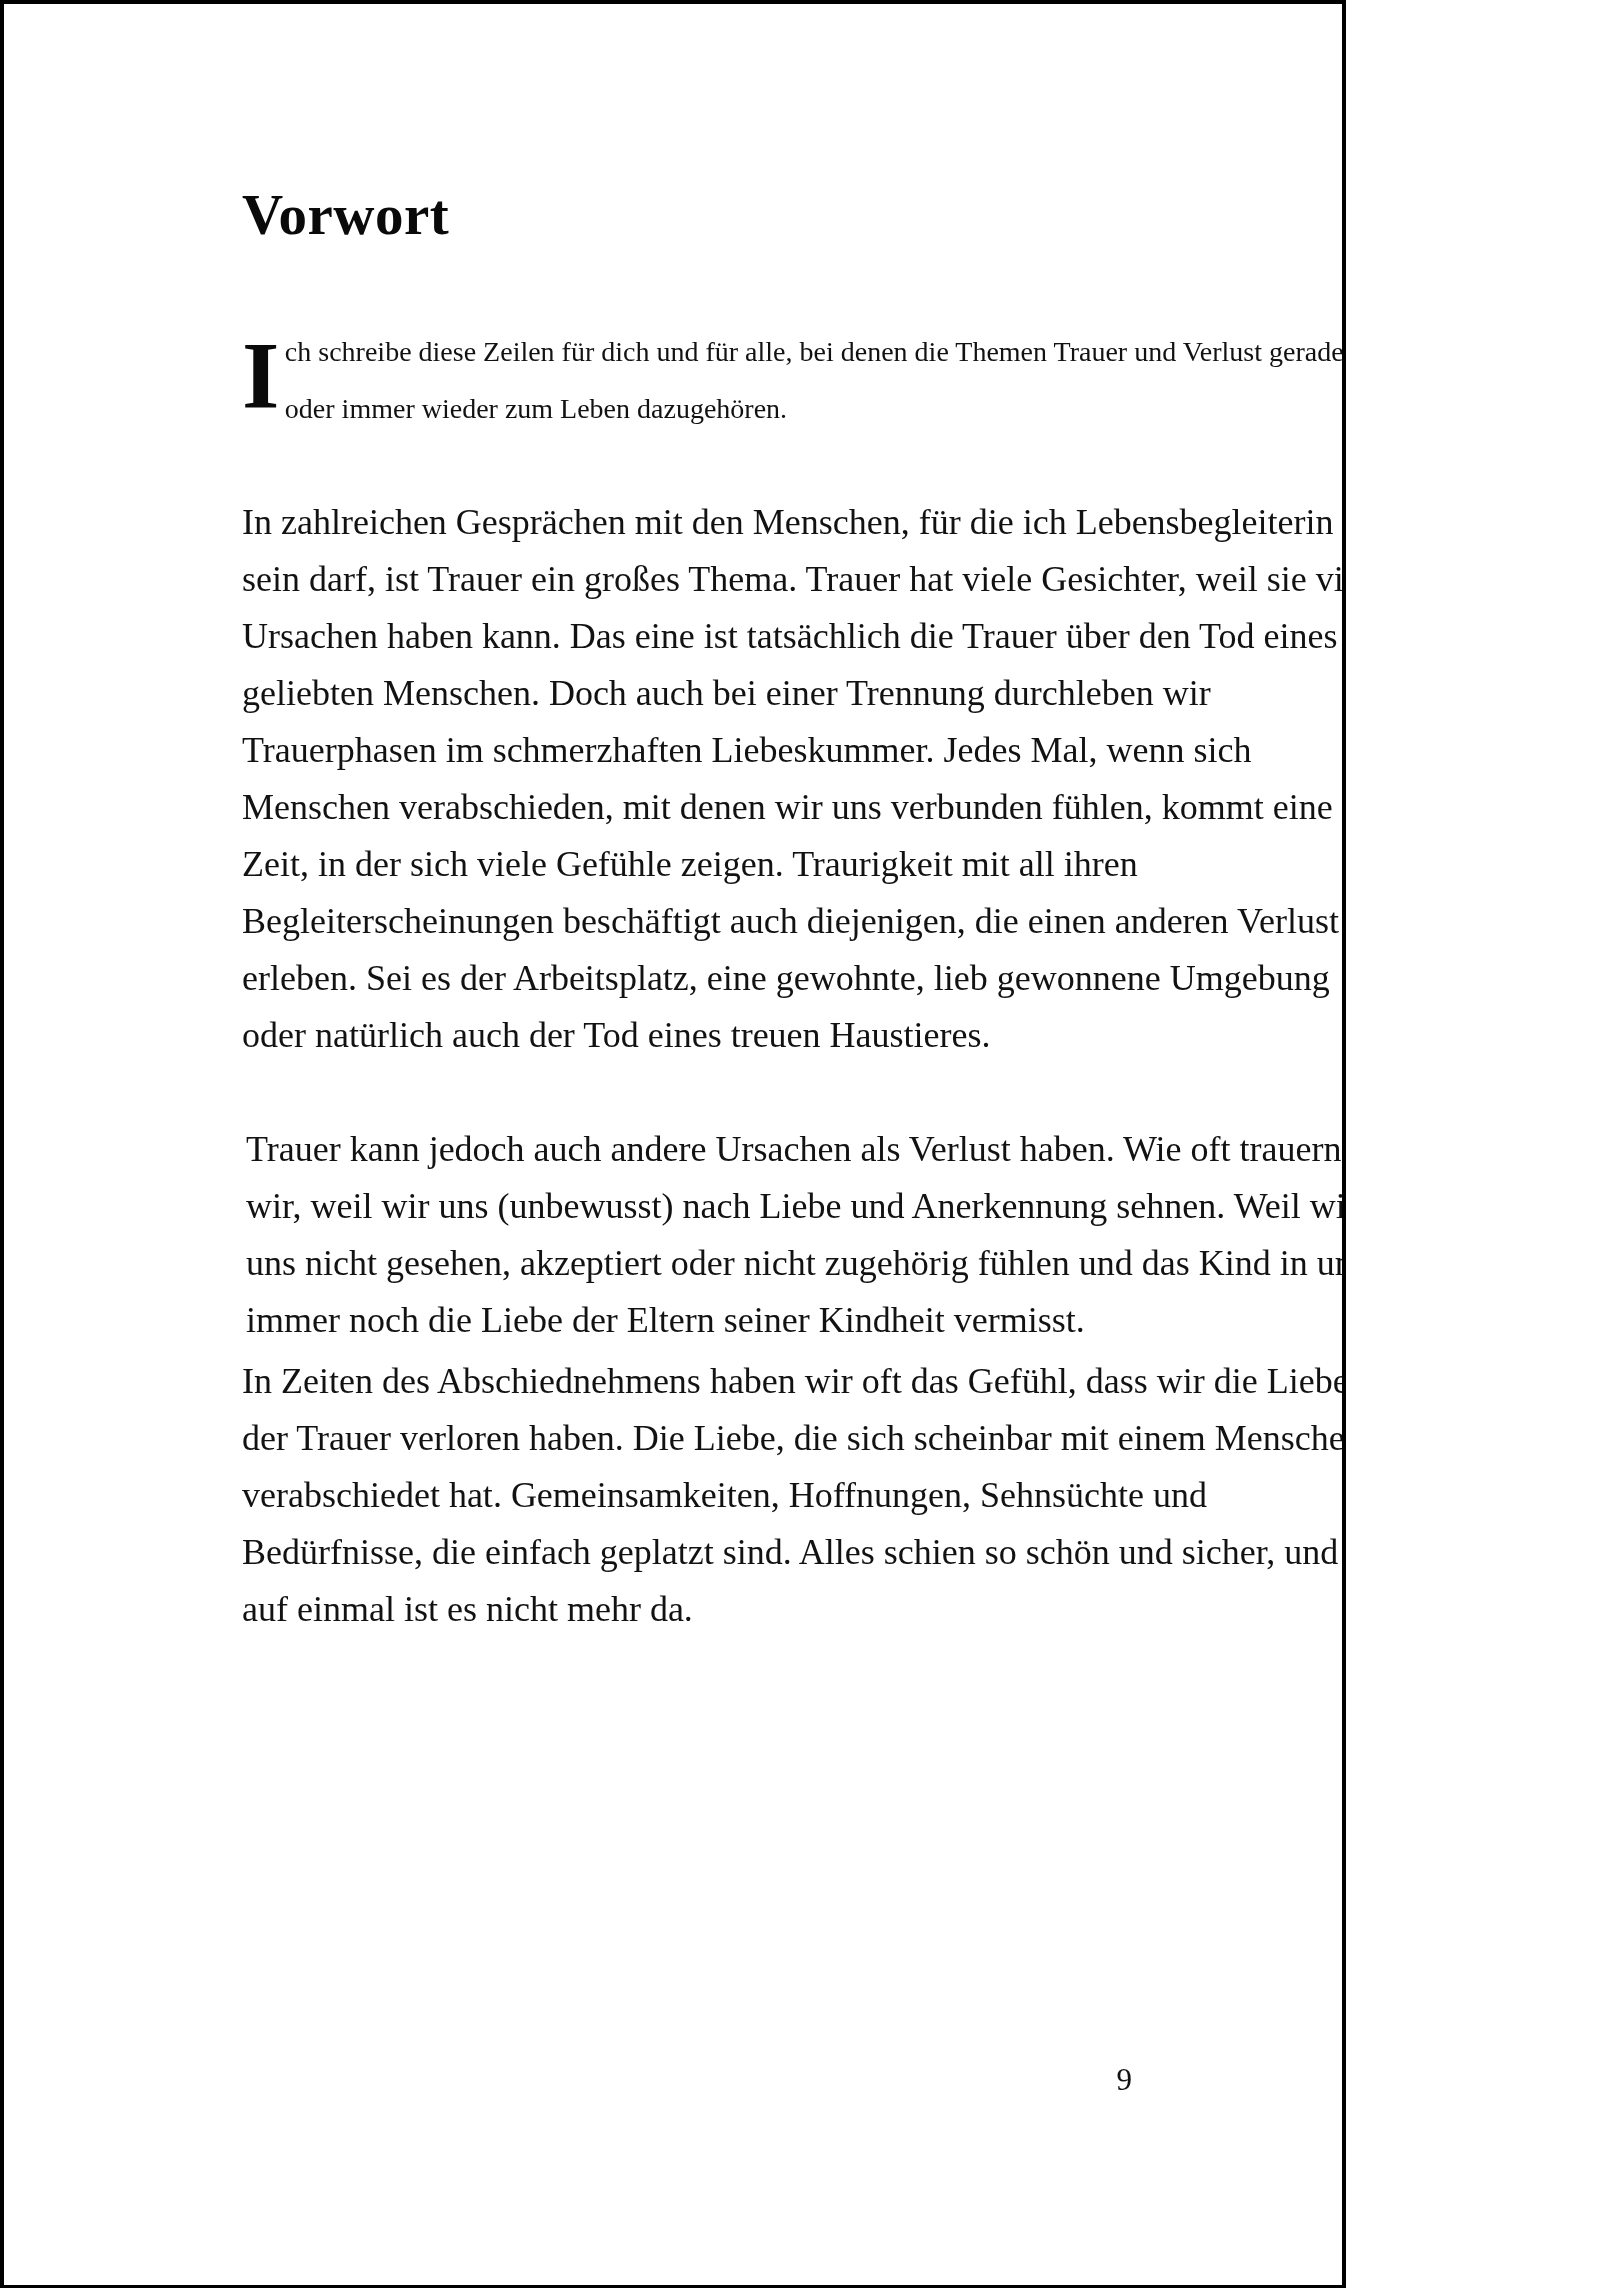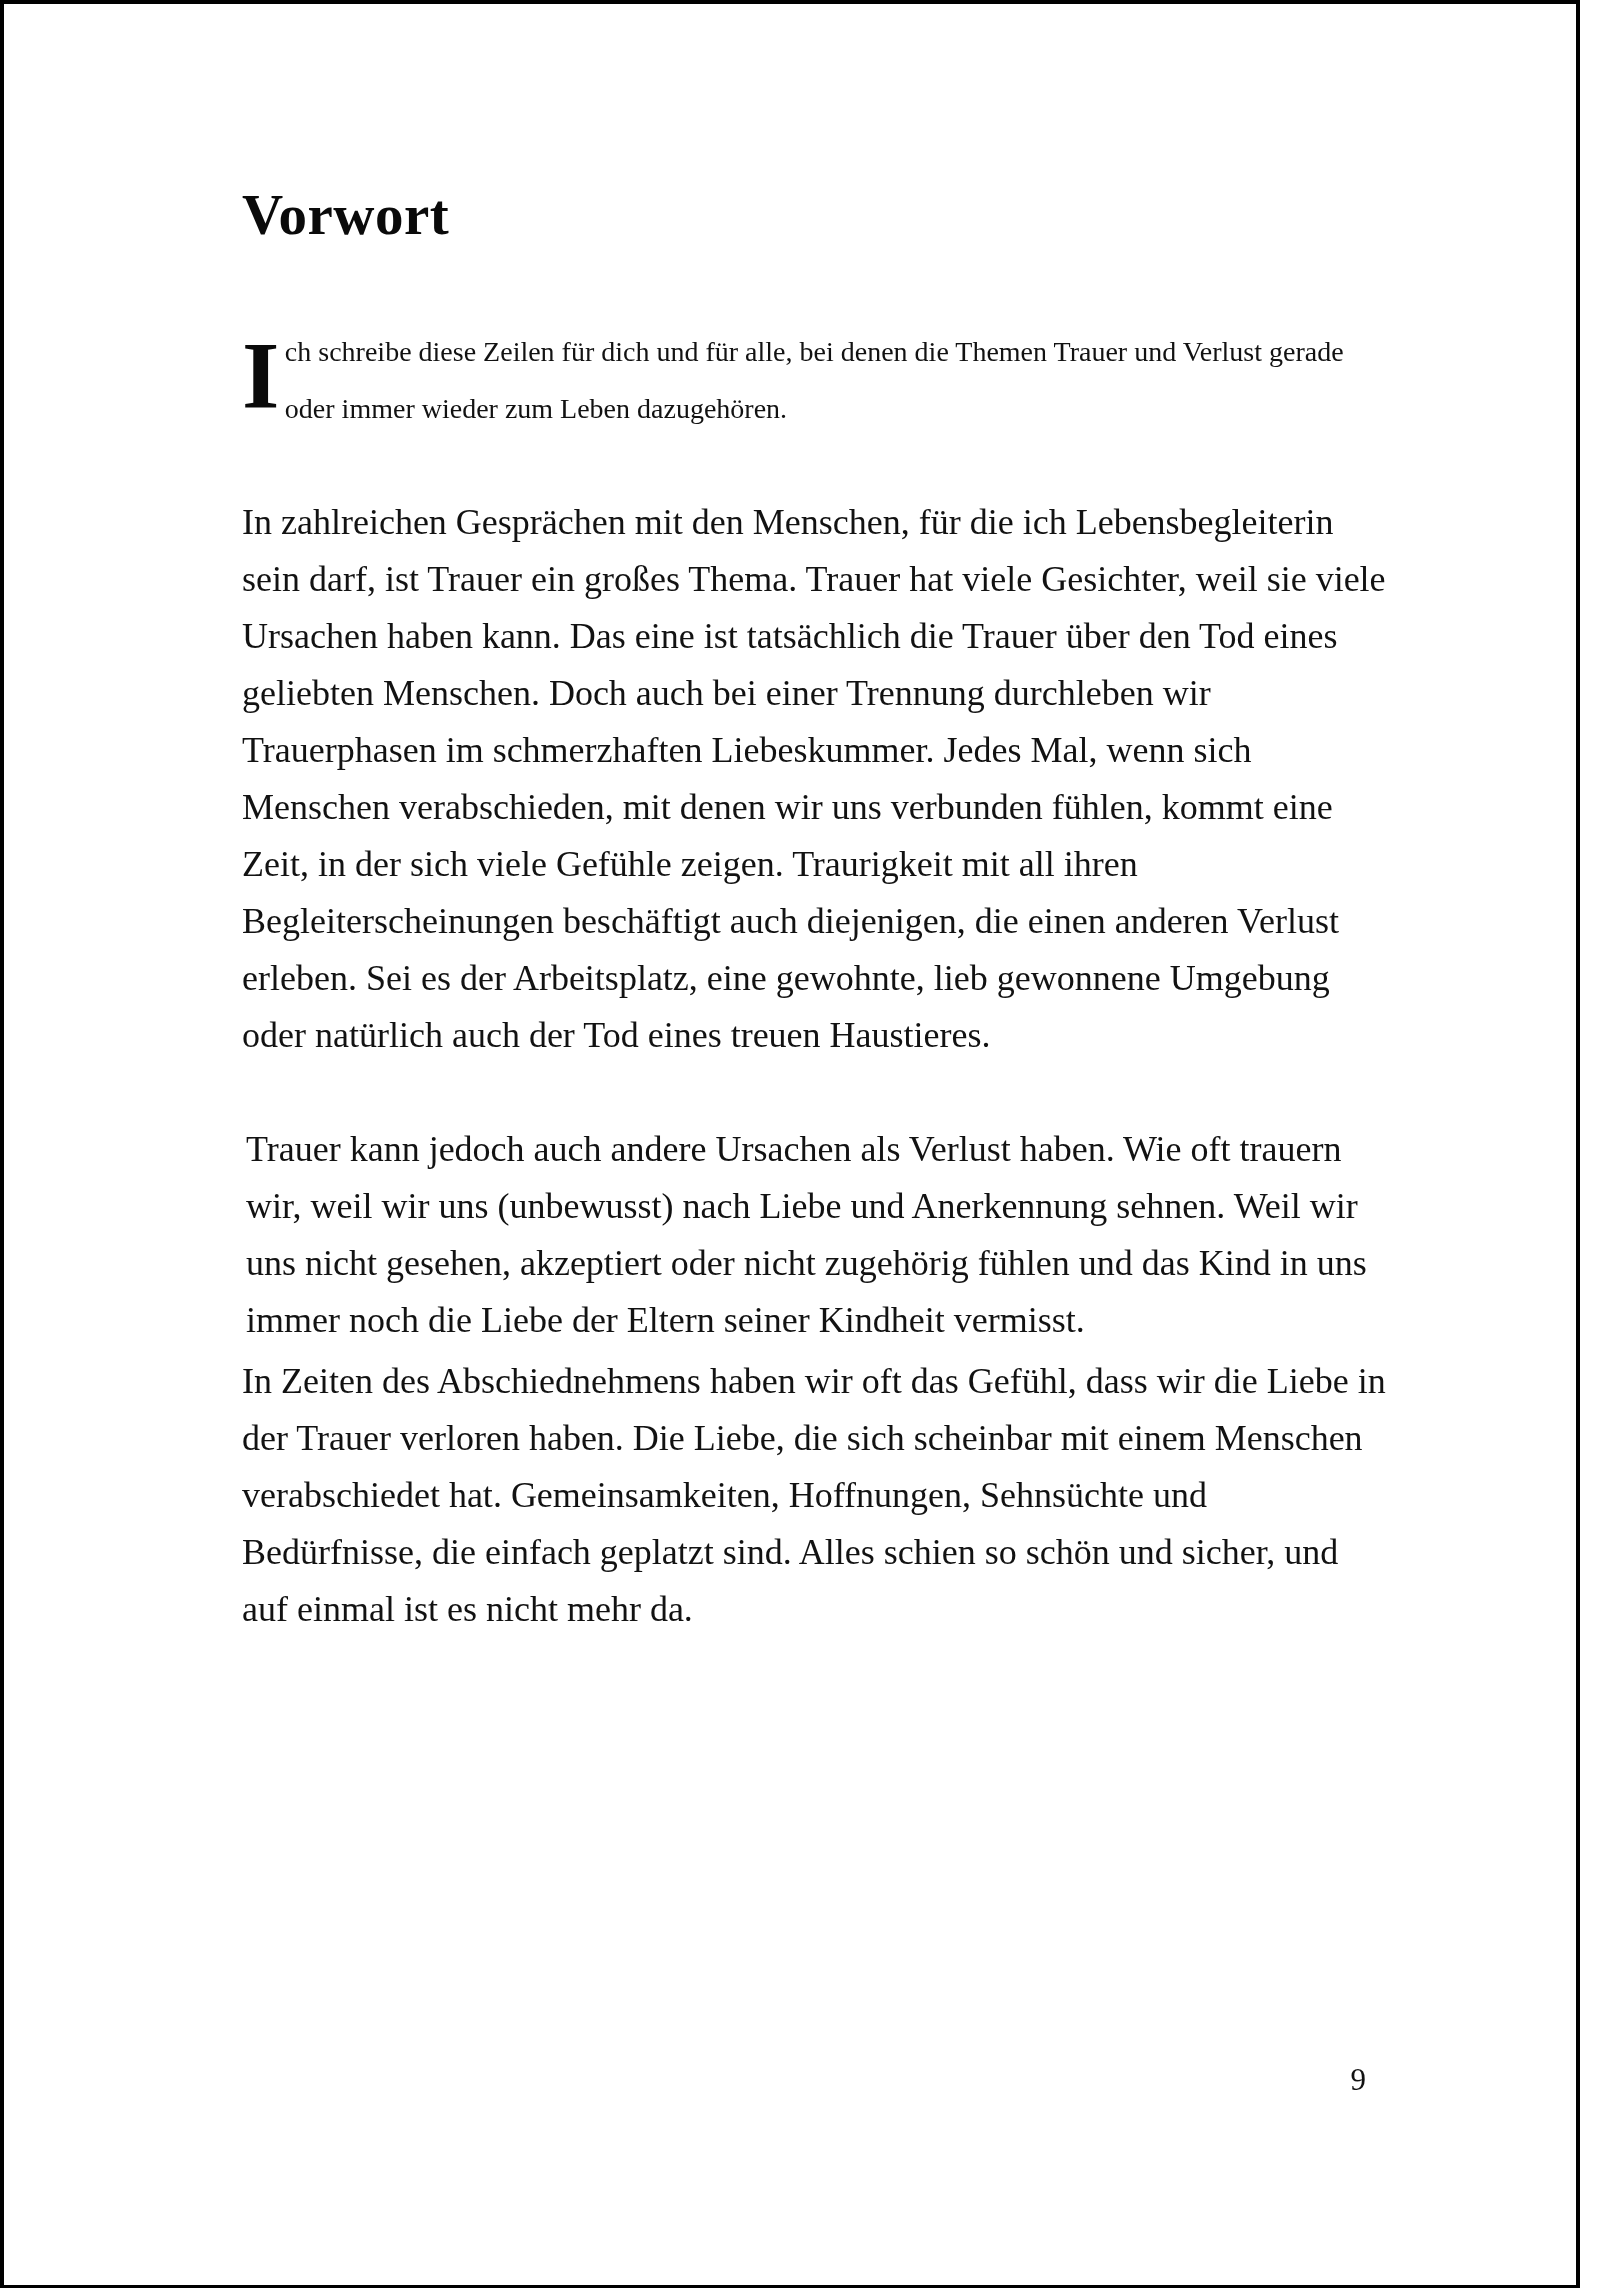--- a/index.html
+++ b/index.html
@@ -7,21 +7,21 @@
     margin: 0;
     padding: 0;
     background: #ffffff;
   }
   body {
     font-family: "Liberation Serif", "DejaVu Serif", serif;
     color: #000000;
   }
   .page {
     position: relative;
-    width: 1580px;
+    width: 1346px;
     height: 2289px;
     background: #ffffff;
     box-sizing: border-box;
     border: 4.6px solid #000000;
     overflow: hidden;
   }
   .content {
     position: absolute;
     left: 238px;
     top: 181px;

